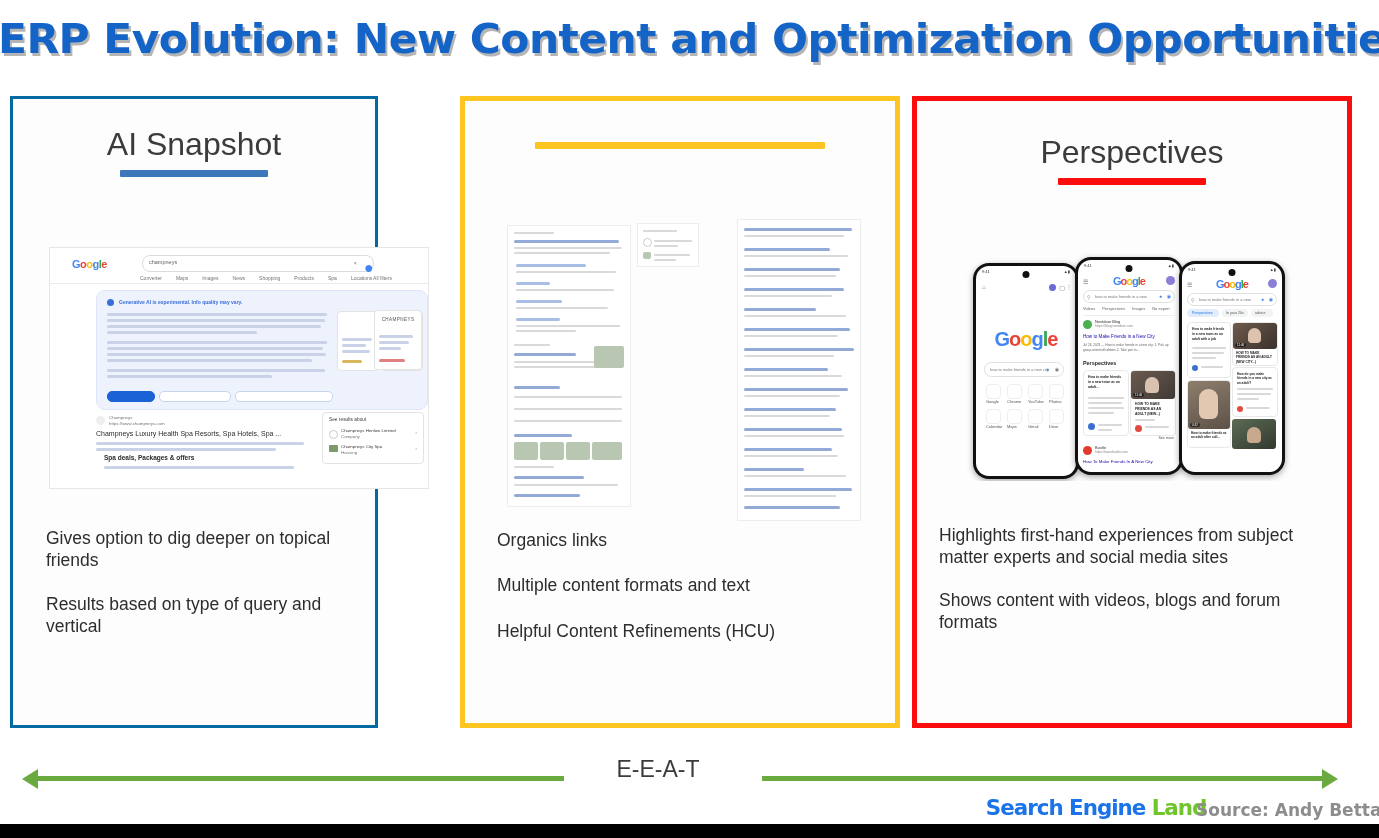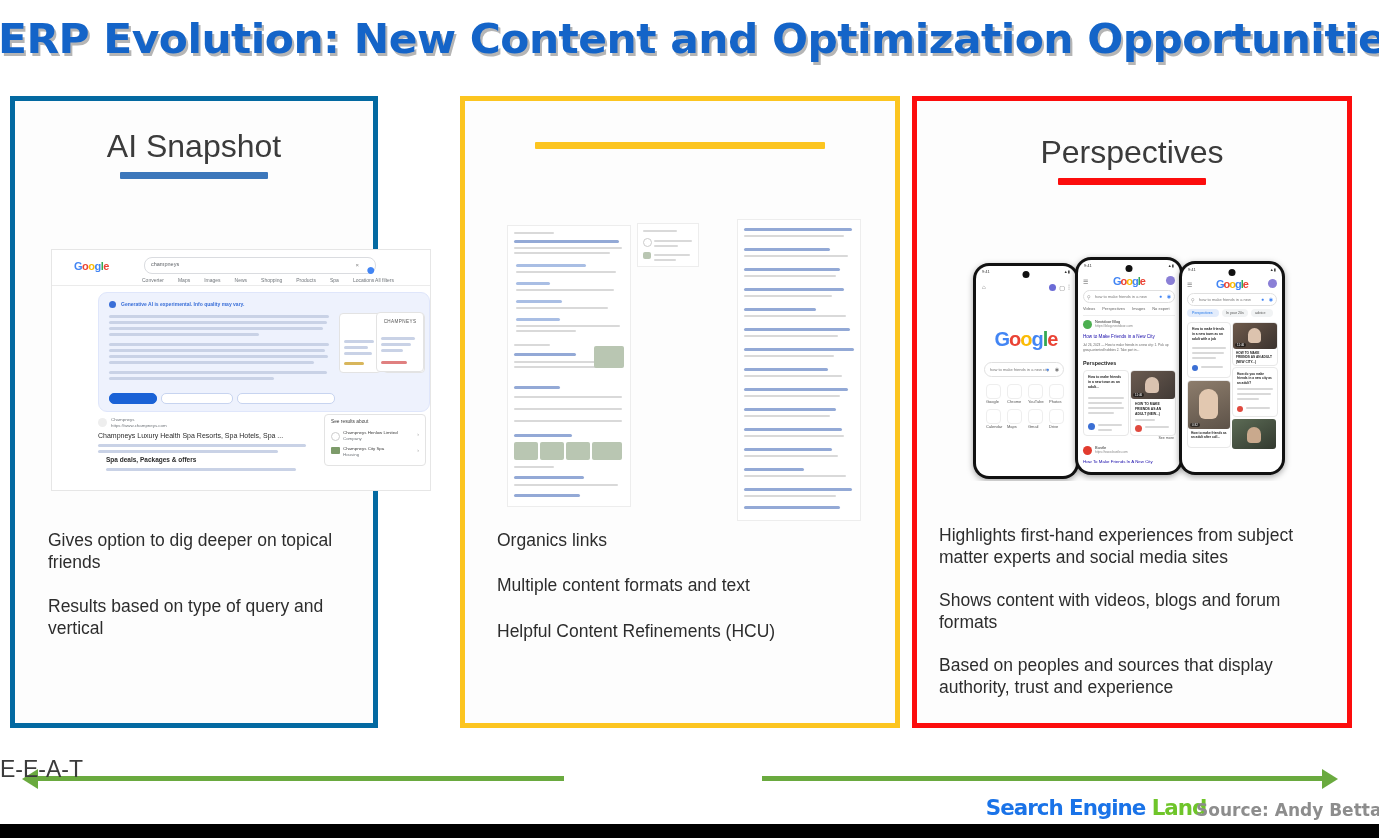--- a/index.html
+++ b/index.html
@@ -13,21 +13,21 @@
     font-family:"DejaVu Sans",sans-serif;
     font-weight:bold;font-size:40px;letter-spacing:-0.5px;
     color:#1464c8;
     transform:scaleX(1.06);
     text-shadow:2px 3px 0 rgba(120,120,120,.55);
     white-space:nowrap;
   }
 
   
   .panel{position:absolute;top:96px;height:632px;background:#fdfdfd;box-sizing:border-box;}
-  .panel.p1{left:10px;width:368px;border:5px solid #0369a1;}
+  .panel.p1{left:10px;width:368px;border:3px solid #0369a1;}
   .panel.p2{left:460px;width:440px;border:5px solid #fcc520;}
   .panel.p3{left:912px;width:440px;border:5px solid #fc0d0d;}
 
   .panel-head{position:absolute;left:0;width:100%;text-align:center;}
   .panel.p1 .panel-head{top:28px;}
   .panel.p2 .panel-head{top:33px;}
   .panel.p3 .panel-head{top:34px;}
   .panel-title{
     font-family:"Liberation Sans",sans-serif;
     font-size:32px;color:#3b3b3b;font-weight:400;line-height:1.1;
@@ -95,21 +95,21 @@
   .plabel{position:absolute;font-size:4px;color:#555;}
   .pchip{position:absolute;height:8px;border-radius:5px;background:#f1f3f4;}
   .pchip.act{background:#e3ecfb;}
   .pcard{position:absolute;background:#fff;border:1px solid #e8e8e8;border-radius:4px;}
   .vthumb{position:absolute;border-radius:3px;overflow:hidden;}
 
   
   .axis{position:absolute;left:0;top:744px;width:1379px;height:60px;}
   .arrow{position:absolute;top:32px;height:5px;background:#6aaa3f;}
   .ahead{position:absolute;top:25px;width:0;height:0;border-top:10px solid transparent;border-bottom:10px solid transparent;}
-  .eeat{position:absolute;left:0;top:756px;width:1316px;font-size:23px;color:#3b3b3b;font-family:"Liberation Sans",sans-serif;}
+  .eeat{position:absolute;left:0;top:756px;width:1316px;text-align:center;font-size:23px;color:#3b3b3b;font-family:"Liberation Sans",sans-serif;}
 
   .sel-logo{position:absolute;left:988px;top:796px;font-family:"DejaVu Sans",sans-serif;font-weight:bold;font-size:21px;letter-spacing:-1px;transform:scaleX(1.02);white-space:nowrap;}
   .sel-a{color:#1a73e8;}
   .sel-b{color:#6fc52a;}
   .source{position:absolute;left:1196px;top:800px;font-family:"DejaVu Sans",sans-serif;font-weight:bold;font-size:17px;color:#8d8d8d;white-space:nowrap;}
   .bottombar{position:absolute;left:0;top:824px;width:1379px;height:14px;background:#000;}
 </style>
 </head>
 <body>
 
@@ -481,21 +481,20 @@
             <div style="position:absolute;left:15px;top:8px;width:14px;height:16px;border-radius:7px 7px 4px 4px;background:#c9a98d;"></div>
           </div>
         </div>
       </div>
 
     </div>
 
     <div class="bullets">
       <div class="bullet">Highlights first-hand experiences from subject matter experts and social media sites</div>
       <div class="bullet">Shows content with videos, blogs and forum formats</div>
-      <div class="bullet">Based on peoples and sources that display authority, trust and experience</div>
     </div>
   </div>
 
   <div class="axis">
     <div class="ahead" style="left:22px;border-right:16px solid #6aaa3f;"></div>
     <div class="arrow" style="left:36px;width:528px;"></div>
     <div class="arrow" style="left:762px;width:562px;"></div>
     <div class="ahead" style="left:1322px;border-left:16px solid #6aaa3f;"></div>
   </div>
   <div class="eeat">E-E-A-T</div>

